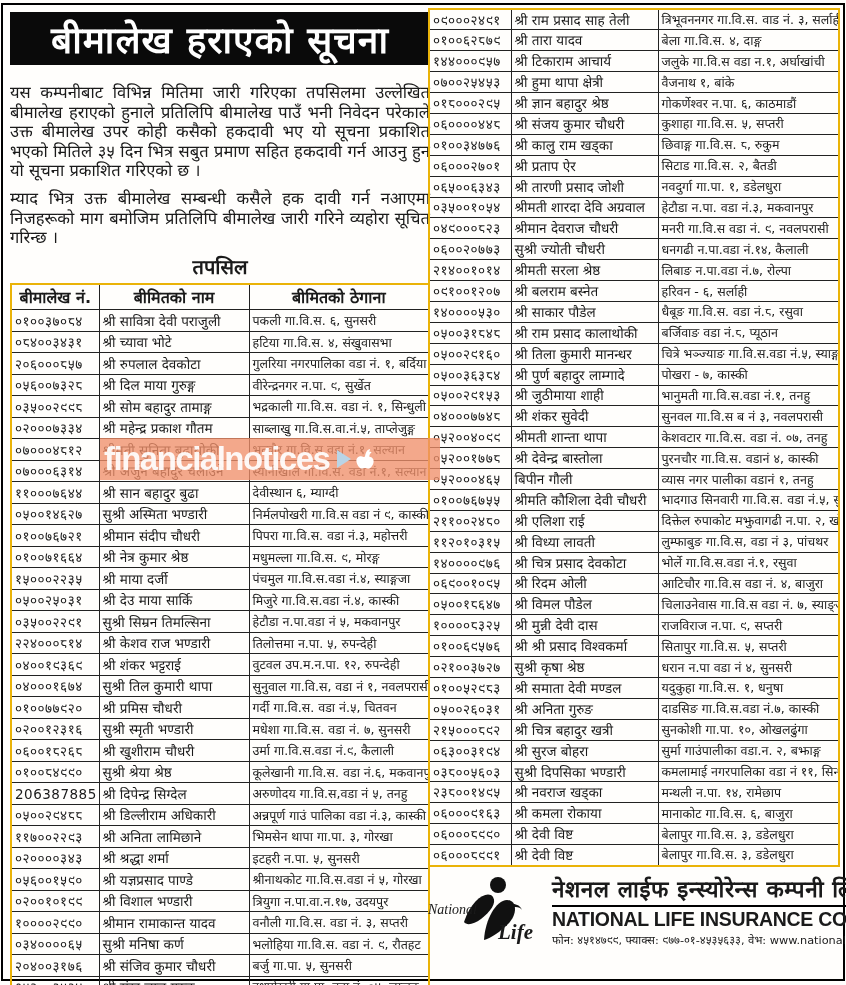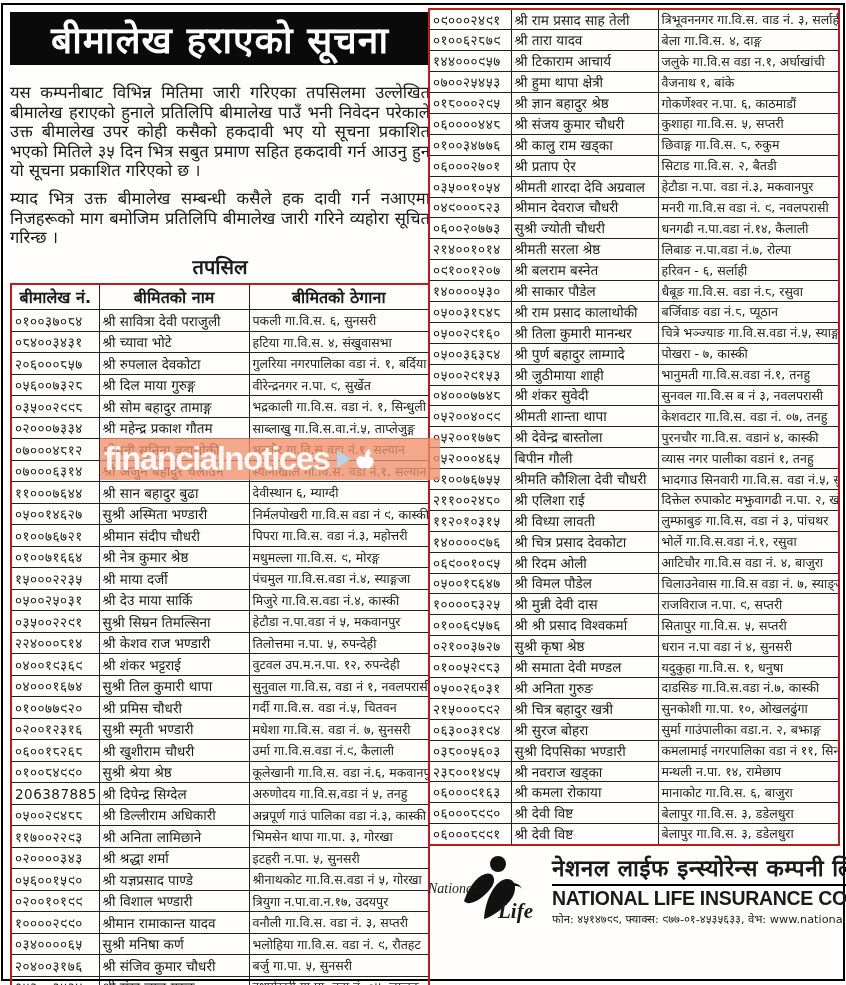--- a/index.html
+++ b/index.html
@@ -11,21 +11,21 @@
   .col-left { position:absolute; left:10px; top:12px; width:420px; }
   .title-box { background:#0a0a0a; color:#fff; height:53px; display:flex; align-items:center; justify-content:center;
                font-size:37px; font-weight:bold; font-family:"DejaVu Serif","Liberation Serif",serif; letter-spacing:1px; }
   .intro { margin-top:18px; font-size:16.5px; line-height:19.6px; text-align:justify; }
   .intro + .intro { margin-top:8px; }
   .tapsil { text-align:center; font-weight:bold; font-size:20px; margin:5px 0 3px; }
 
   
   table.policy { border-collapse:collapse; width:100%; table-layout:fixed; }
   table.policy th, table.policy td { border:1px solid #222; overflow:hidden; white-space:nowrap; vertical-align:middle; }
-  table.policy { border:2px solid #b91c1c; }
+  table.policy { border:2px solid #eab308; }
   table.policy th { height:26px; font-size:16px; font-weight:bold; text-align:center; }
   table.policy td { height:21.5px; font-size:13.5px; padding:0 3px; }
   table.policy td.c0 { letter-spacing:0.5px; font-size:13.5px; }
   table.policy td.c2 { font-size:12.5px; }
   #table-left  col.w0 { width:88px; }  #table-left  col.w1 { width:150px; }
   #table-right col.w0 { width:82px; }  #table-right col.w1 { width:147px; }
   #table-right td { height:20.9px; }
 
   
   .col-right { position:absolute; left:428px; top:8px; width:412px; }
@@ -280,20 +280,25 @@
           </tr>
           <tr>
             <td class="c0">०१००३४७७६</td>
             <td class="c1">श्री कालु राम खड्का</td>
             <td class="c2">छिवाङ्ग गा.वि.स. ८, रुकुम</td>
           </tr>
           <tr>
             <td class="c0">०६०००२७०१</td>
             <td class="c1">श्री प्रताप ऐर</td>
             <td class="c2">सिटाड गा.वि.स. २, बैतडी</td>
+          </tr>
+          <tr>
+            <td class="c0">०६५००६३४३</td>
+            <td class="c1">श्री तारणी प्रसाद जोशी</td>
+            <td class="c2">नवदुर्गा गा.पा. १, डडेलधुरा</td>
           </tr>
           <tr>
             <td class="c0">०३५००१०५४</td>
             <td class="c1">श्रीमती शारदा देवि अग्रवाल</td>
             <td class="c2">हेटौडा न.पा. वडा नं.३, मकवानपुर</td>
           </tr>
           <tr>
             <td class="c0">०४९०००८२३</td>
             <td class="c1">श्रीमान देवराज चौधरी</td>
             <td class="c2">मनरी गा.वि.स वडा नं. ९, नवलपरासी</td>

